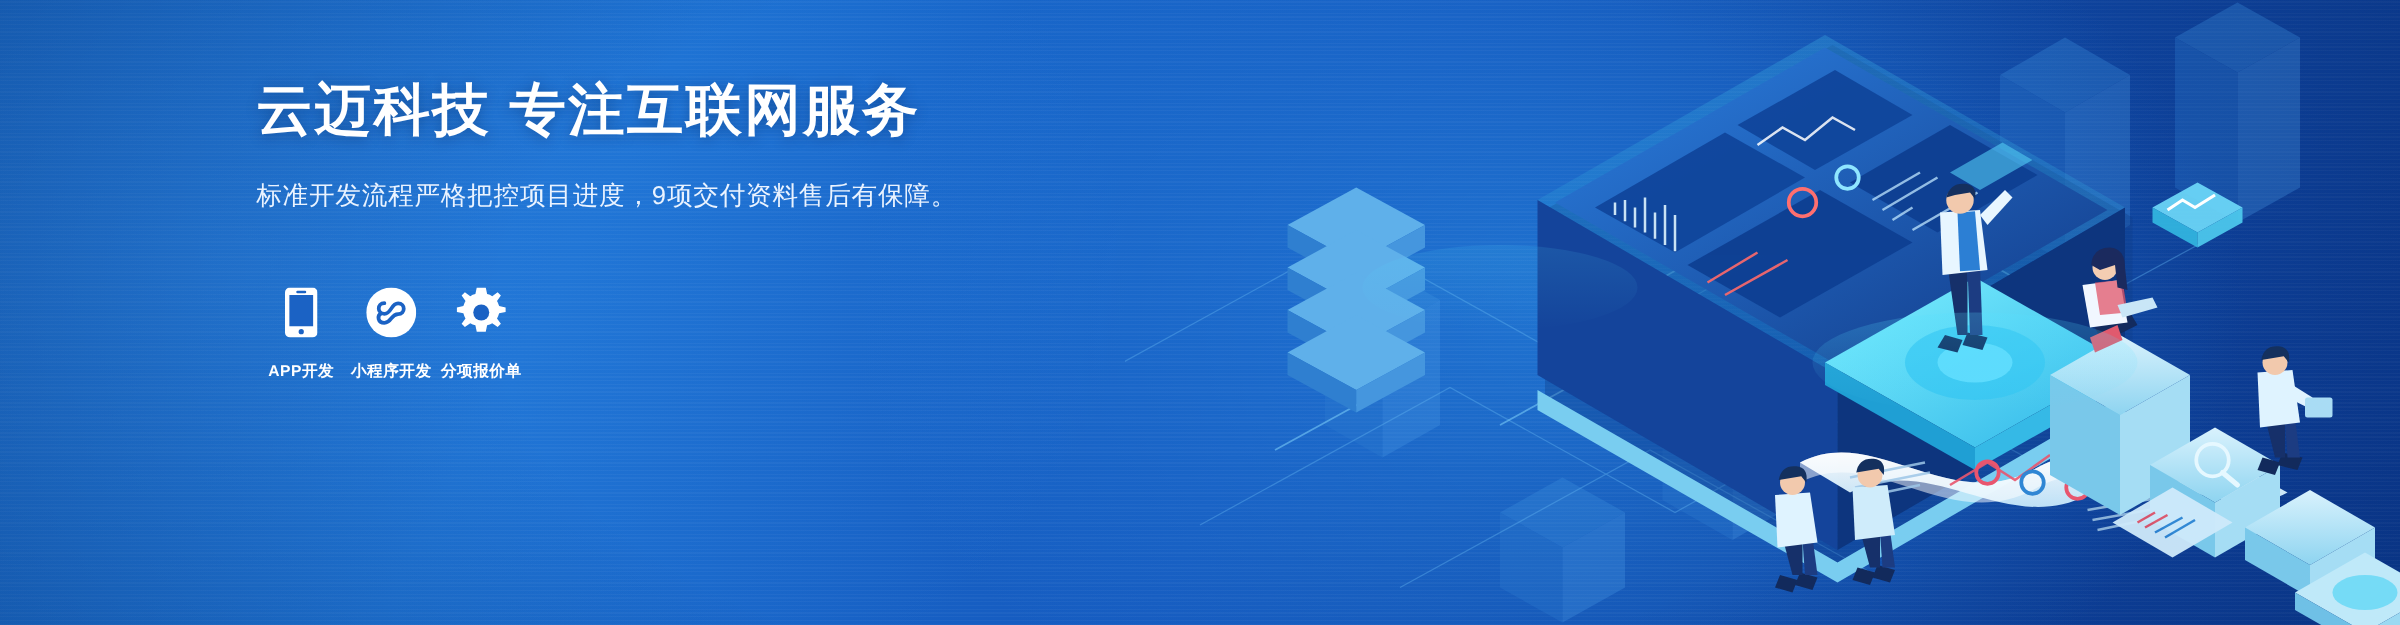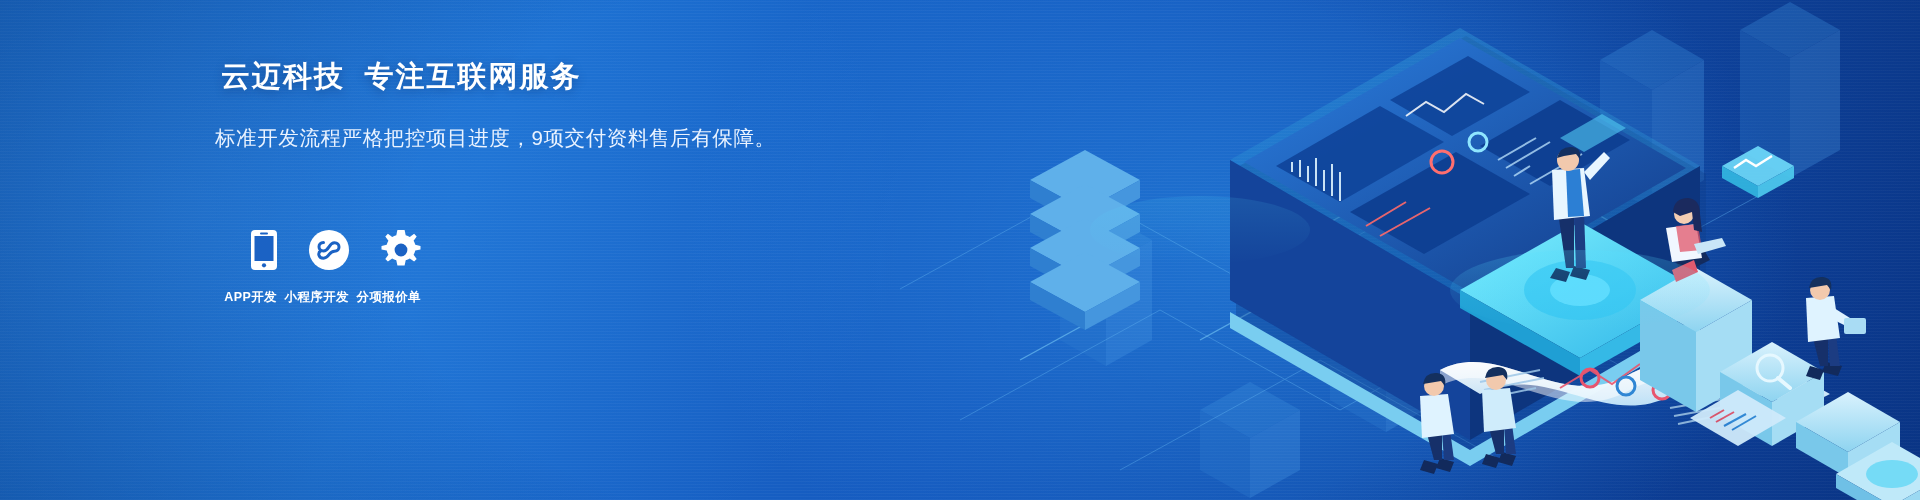--- a/index.html
+++ b/index.html
@@ -19,31 +19,30 @@
     pointer-events:none;
   }
   .vign{
     position:absolute;inset:0;pointer-events:none;
     background:radial-gradient(ellipse 1400px 760px at 50% 50%, rgba(0,0,0,0) 40%, rgba(4,32,84,.42) 100%);
   }
 
   
   .content{position:absolute;left:205px;top:62px;width:720px;z-index:6;}
   .headline{
-    font-size:29px;font-weight:700;color:#ffffff;letter-spacing:2px;
-    line-height:1.15;margin:0 0 26px 16px;white-space:nowrap;
+    font-size:45px;font-weight:700;color:#ffffff;letter-spacing:2px;
+    line-height:1.15;margin:0 0 26px 0;white-space:nowrap;
     text-shadow:0 2px 10px rgba(2,28,76,.35);
-    font-family:Liberation Mono, monospace;
   }
   .sub{font-size:20.5px;color:#eaf3ff;line-height:1.62;letter-spacing:.6px;margin:0;white-space:nowrap;}
-  .sub2{margin-top:2px;margin-left:10px;}
+  .sub2{margin-top:2px;}
 
   
   .services{position:absolute;left:205px;top:228px;display:flex;gap:0;z-index:6;}
-  .svc{width:72px;display:flex;flex-direction:column;align-items:flex-end;}
+  .svc{width:72px;display:flex;flex-direction:column;align-items:center;}
   .svc .ic{height:44px;display:flex;align-items:center;justify-content:center;margin-bottom:17px;}
   .svc .lb{font-size:12.5px;color:#ffffff;font-weight:700;white-space:nowrap;letter-spacing:.4px;}
   .svc svg{display:block;}
 
   
   .art{position:absolute;right:0;top:0;width:1020px;height:500px;z-index:3;}
   .art svg{display:block;width:100%;height:100%;}
 </style>
 </head>
 <body>

